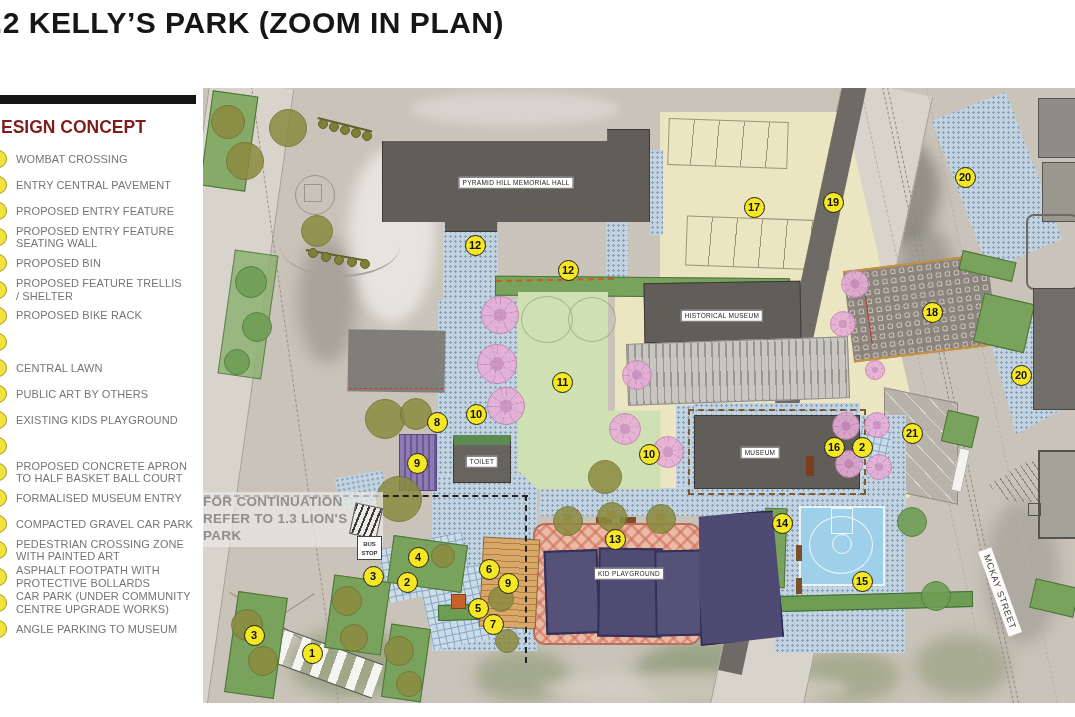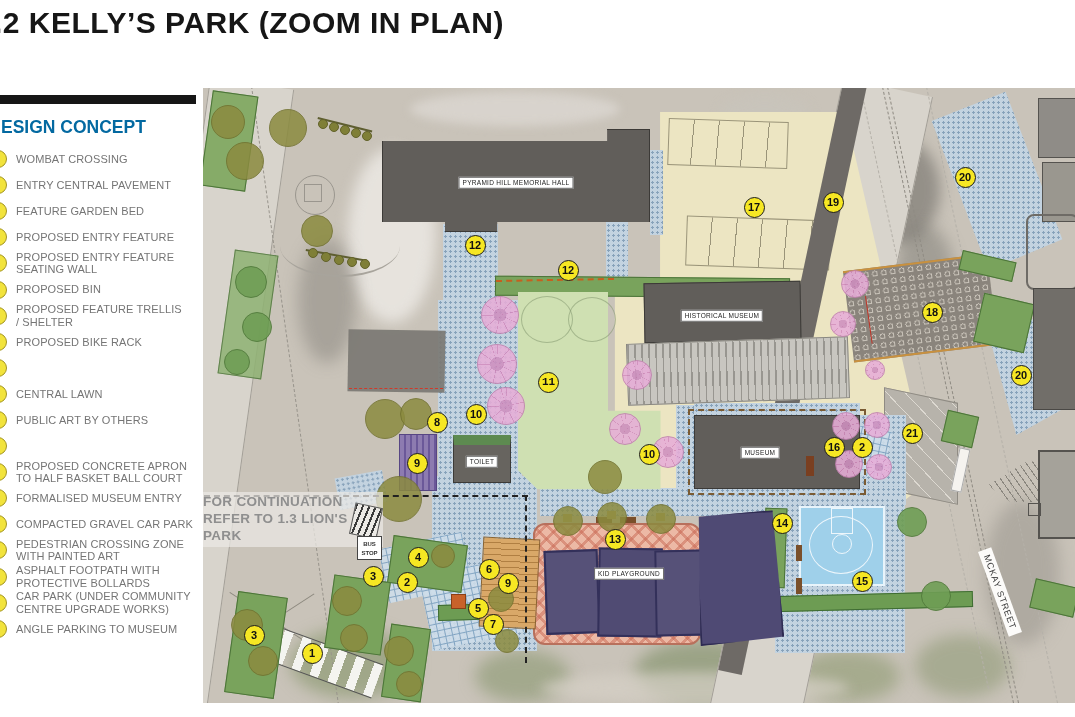--- a/index.html
+++ b/index.html
@@ -3,21 +3,21 @@
 <meta charset="utf-8">
 <style>
   html,body{margin:0;padding:0}
   body{width:1075px;height:717px;background:#fff;position:relative;overflow:hidden;
        font-family:"Liberation Sans",sans-serif}
   
   #title{position:absolute;left:-6px;top:6px;font-size:30px;font-weight:bold;
          letter-spacing:.5px;color:#161616;white-space:nowrap}
   #legend{position:absolute;left:0;top:95px;width:200px}
   #legend-bar{width:196px;height:9px;background:#161616}
-  #legend-header{font-size:17.5px;font-weight:bold;color:#0369a1;margin:13px 0 8px 1px}
+  #legend-header{font-size:17.5px;font-weight:bold;color:#7f1d1d;margin:13px 0 8px 1px}
   .legend-item{display:flex;align-items:center;min-height:26.1px}
   .legend-dot{width:18px;height:18px;border-radius:50%;background:#f2e33c;
               border:1.5px solid #a39522;margin-left:-11px;flex:0 0 auto;box-sizing:border-box}
   .legend-text{font-size:11px;line-height:1.12;color:#757575;margin-left:9px;
                white-space:pre-line;letter-spacing:.1px}
   
   #plan{position:absolute;left:203px;top:88px;width:872px;height:615px;overflow:hidden;
         background:#c9c3b9}
   #plan-inner{position:absolute;left:-203px;top:-88px;width:1075px;height:717px}
   .blob{position:absolute;border-radius:50%}
@@ -59,24 +59,20 @@
       <div class="legend-item">
         <span class="legend-dot"></span>
         <span class="legend-text">WOMBAT CROSSING</span>
       </div>
       <div class="legend-item">
         <span class="legend-dot"></span>
         <span class="legend-text">ENTRY CENTRAL PAVEMENT</span>
       </div>
       <div class="legend-item">
         <span class="legend-dot"></span>
-        <span class="legend-text">FEATURE GARDEN BED</span>
-      </div>
-      <div class="legend-item">
-        <span class="legend-dot"></span>
         <span class="legend-text">PROPOSED ENTRY FEATURE</span>
       </div>
       <div class="legend-item">
         <span class="legend-dot"></span>
         <span class="legend-text">PROPOSED ENTRY FEATURE
 SEATING WALL</span>
       </div>
       <div class="legend-item">
         <span class="legend-dot"></span>
         <span class="legend-text">PROPOSED BIN</span>
@@ -93,20 +89,24 @@
       <div class="legend-item">
         <span class="legend-dot"></span>
       </div>
       <div class="legend-item">
         <span class="legend-dot"></span>
         <span class="legend-text">CENTRAL LAWN</span>
       </div>
       <div class="legend-item">
         <span class="legend-dot"></span>
         <span class="legend-text">PUBLIC ART BY OTHERS</span>
+      </div>
+      <div class="legend-item">
+        <span class="legend-dot"></span>
+        <span class="legend-text">EXISTING KIDS PLAYGROUND</span>
       </div>
       <div class="legend-item">
         <span class="legend-dot"></span>
       </div>
       <div class="legend-item">
         <span class="legend-dot"></span>
         <span class="legend-text">PROPOSED CONCRETE APRON
 TO HALF BASKET BALL COURT</span>
       </div>
       <div class="legend-item">
@@ -334,21 +334,21 @@
   <div style="position:absolute;left:955px;top:448px;width:9px;height:42px;transform:rotate(12deg);background:#f5f3ef;border:.5px solid #aaa"></div>
 
   <div id="markers-layer" style="position:absolute;left:0;top:0;width:1075px;height:717px">
         <div class="mk" style="left: 464.5px; top: 234.5px;">12</div>
         <div class="mk" style="left: 557.5px; top: 259.5px;">12</div>
         <div class="mk" style="left: 743.5px; top: 196.5px;">17</div>
         <div class="mk" style="left: 822.5px; top: 191.5px;">19</div>
         <div class="mk" style="left: 954.5px; top: 166.5px;">20</div>
         <div class="mk" style="left: 921.5px; top: 301.5px;">18</div>
         <div class="mk" style="left: 1010.5px; top: 364.5px;">20</div>
-        <div class="mk" style="left: 538px; top: 371.5px; font-family: Liberation Mono, monospace;">11</div>
+        <div class="mk" style="left: 552px; top: 371.5px;">11</div>
         <div class="mk" style="left: 465.5px; top: 403.5px;">10</div>
         <div class="mk" style="left: 426.5px; top: 411.5px;">8</div>
         <div class="mk" style="left: 406.5px; top: 452.5px;">9</div>
         <div class="mk" style="left: 638.5px; top: 443.5px;">10</div>
         <div class="mk" style="left: 823.5px; top: 436.5px;">16</div>
         <div class="mk" style="left: 851.5px; top: 436.5px;">2</div>
         <div class="mk" style="left: 901.5px; top: 422.5px;">21</div>
         <div class="mk" style="left: 604.5px; top: 528.5px;">13</div>
         <div class="mk" style="left: 771.5px; top: 512.5px;">14</div>
         <div class="mk" style="left: 851.5px; top: 570.5px;">15</div>

